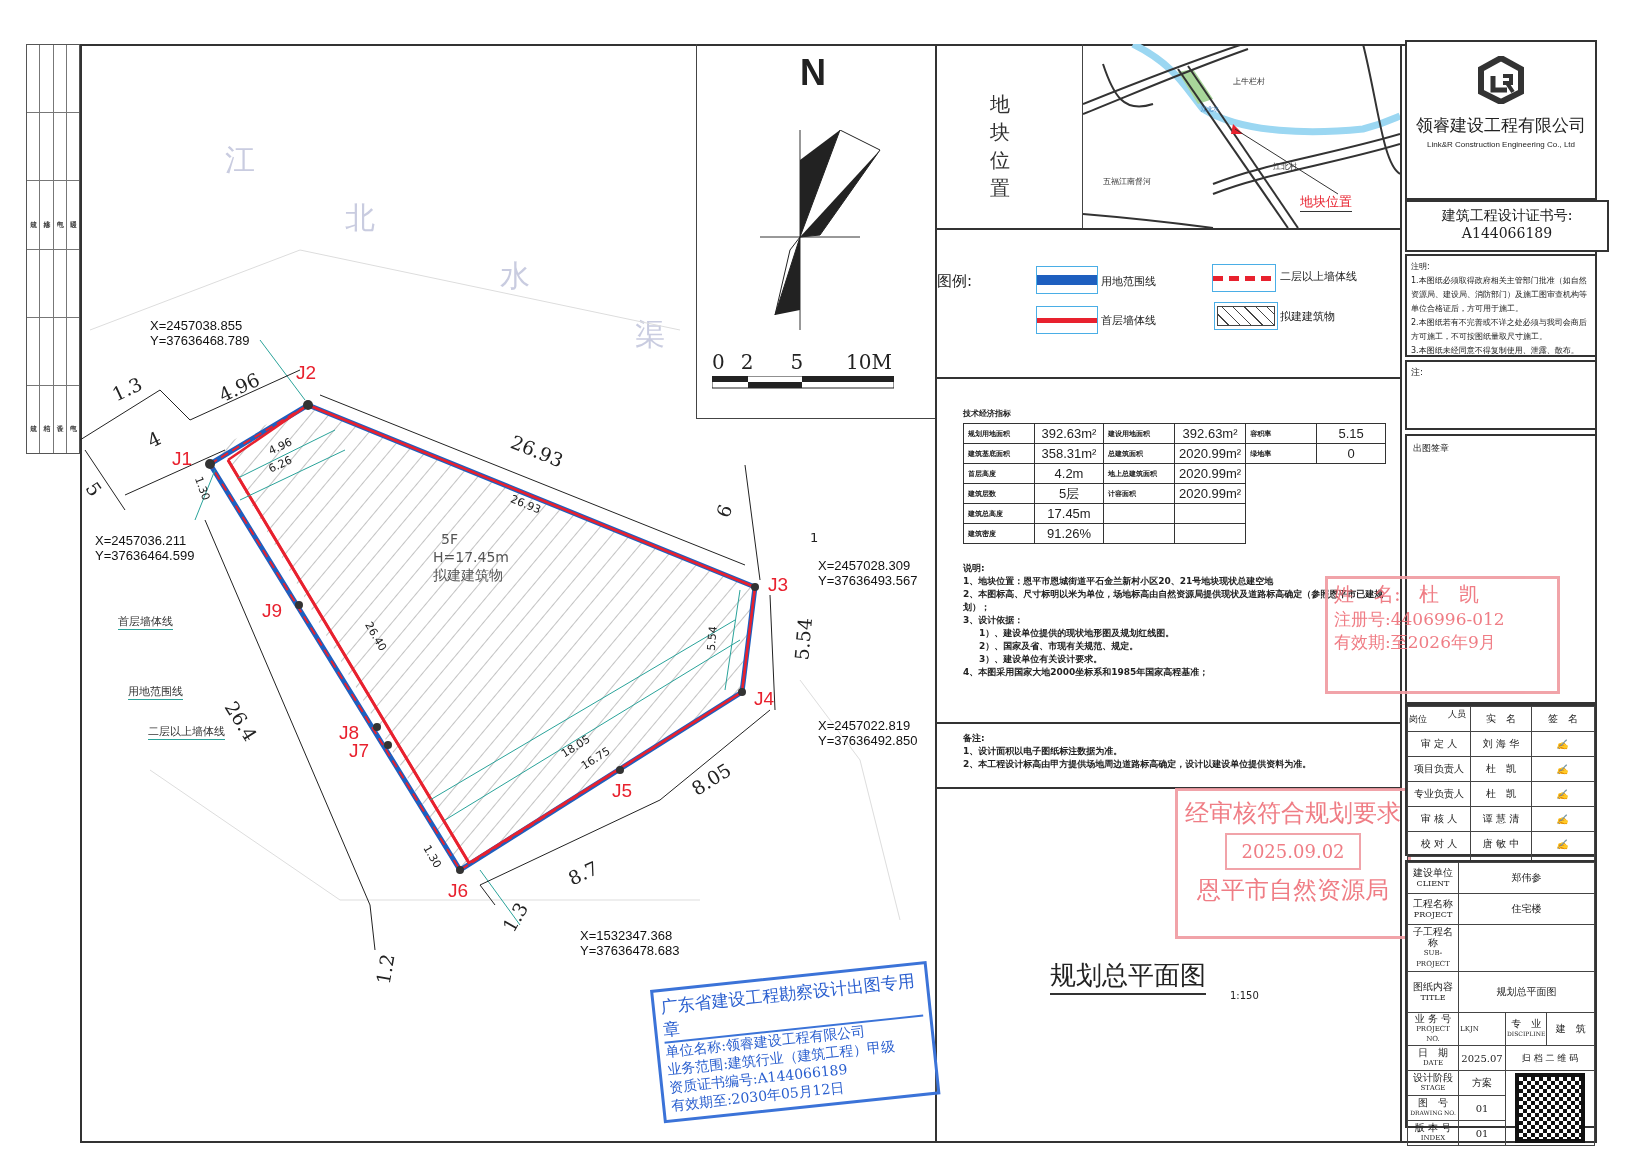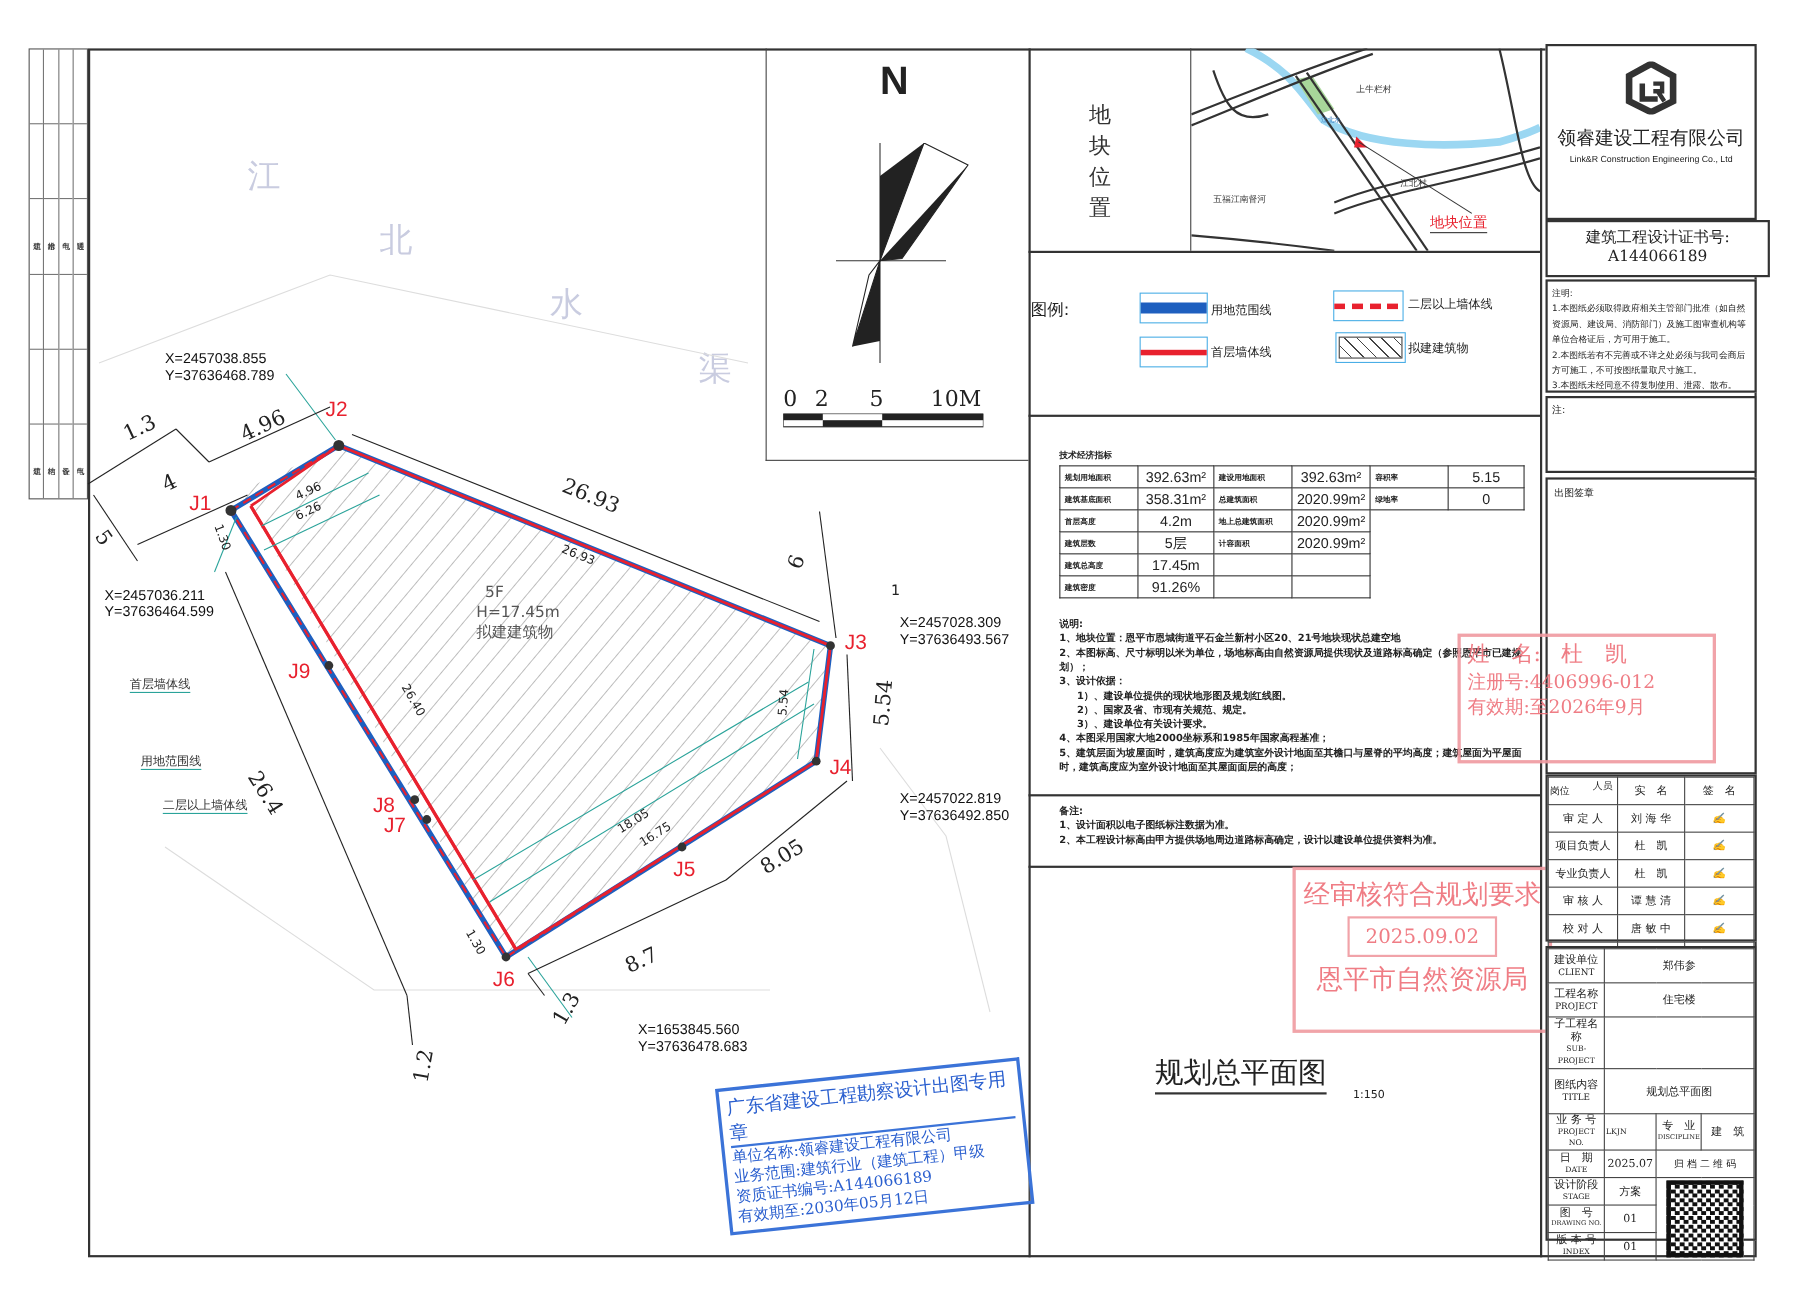--- a/index.html
+++ b/index.html
@@ -167,21 +167,21 @@
   </div>
 <div class="coord" style="left:818px;top:558px;">
     <div>X=2457028.309</div>
     <div>Y=37636493.567</div>
   </div>
 <div class="coord" style="left:818px;top:718px;">
     <div>X=2457022.819</div>
     <div>Y=37636492.850</div>
   </div>
 <div class="coord" style="left:580px;top:928px;">
-    <div>X=1653845.560</div>
+    <div>X=1532347.368</div>
     <div>Y=37636478.683</div>
   </div>
 
 <div class="abs" style="left:433px;top:530px;font-size:14px;color:#555;line-height:18px;">
   <div style="padding-left:8px;">5F</div>
   <div>H=17.45m</div>
   <div>拟建建筑物</div>
 </div>
 
 <div class="dim" style="left:112px;top:378px;transform:rotate(-25deg);">1.3</div>
@@ -341,21 +341,20 @@
 
 <div class="notes" style="left:963px;top:562px;width:430px;">
   <div>说明:</div>
   <div>1、地块位置：恩平市恩城街道平石金兰新村小区20、21号地块现状总建空地</div>
   <div>2、本图标高、尺寸标明以米为单位，场地标高由自然资源局提供现状及道路标高确定（参照恩平市已建规划）；</div>
   <div>3、设计依据：</div>
   <div style="padding-left:16px;">1）、建设单位提供的现状地形图及规划红线图。</div>
   <div style="padding-left:16px;">2）、国家及省、市现有关规范、规定。</div>
   <div style="padding-left:16px;">3）、建设单位有关设计要求。</div>
   <div>4、本图采用国家大地2000坐标系和1985年国家高程基准；</div>
-  <div>5、建筑层面为坡屋面时，建筑高度应为建筑室外设计地面至其檐口与屋脊的平均高度；建筑屋面为平屋面时，建筑高度应为室外设计地面至其屋面面层的高度；</div>
 </div>
 
 <div class="notes" style="left:963px;top:732px;width:430px;">
   <div>备注:</div>
   <div>1、设计面积以电子图纸标注数据为准。</div>
   <div>2、本工程设计标高由甲方提供场地周边道路标高确定，设计以建设单位提供资料为准。</div>
 </div>
 
 <div class="stamp-red" style="left:1175px;top:788px;width:230px;height:145px;text-align:center;">
   <div style="font-size:24px;margin-top:6px;">经审核符合规划要求</div>

